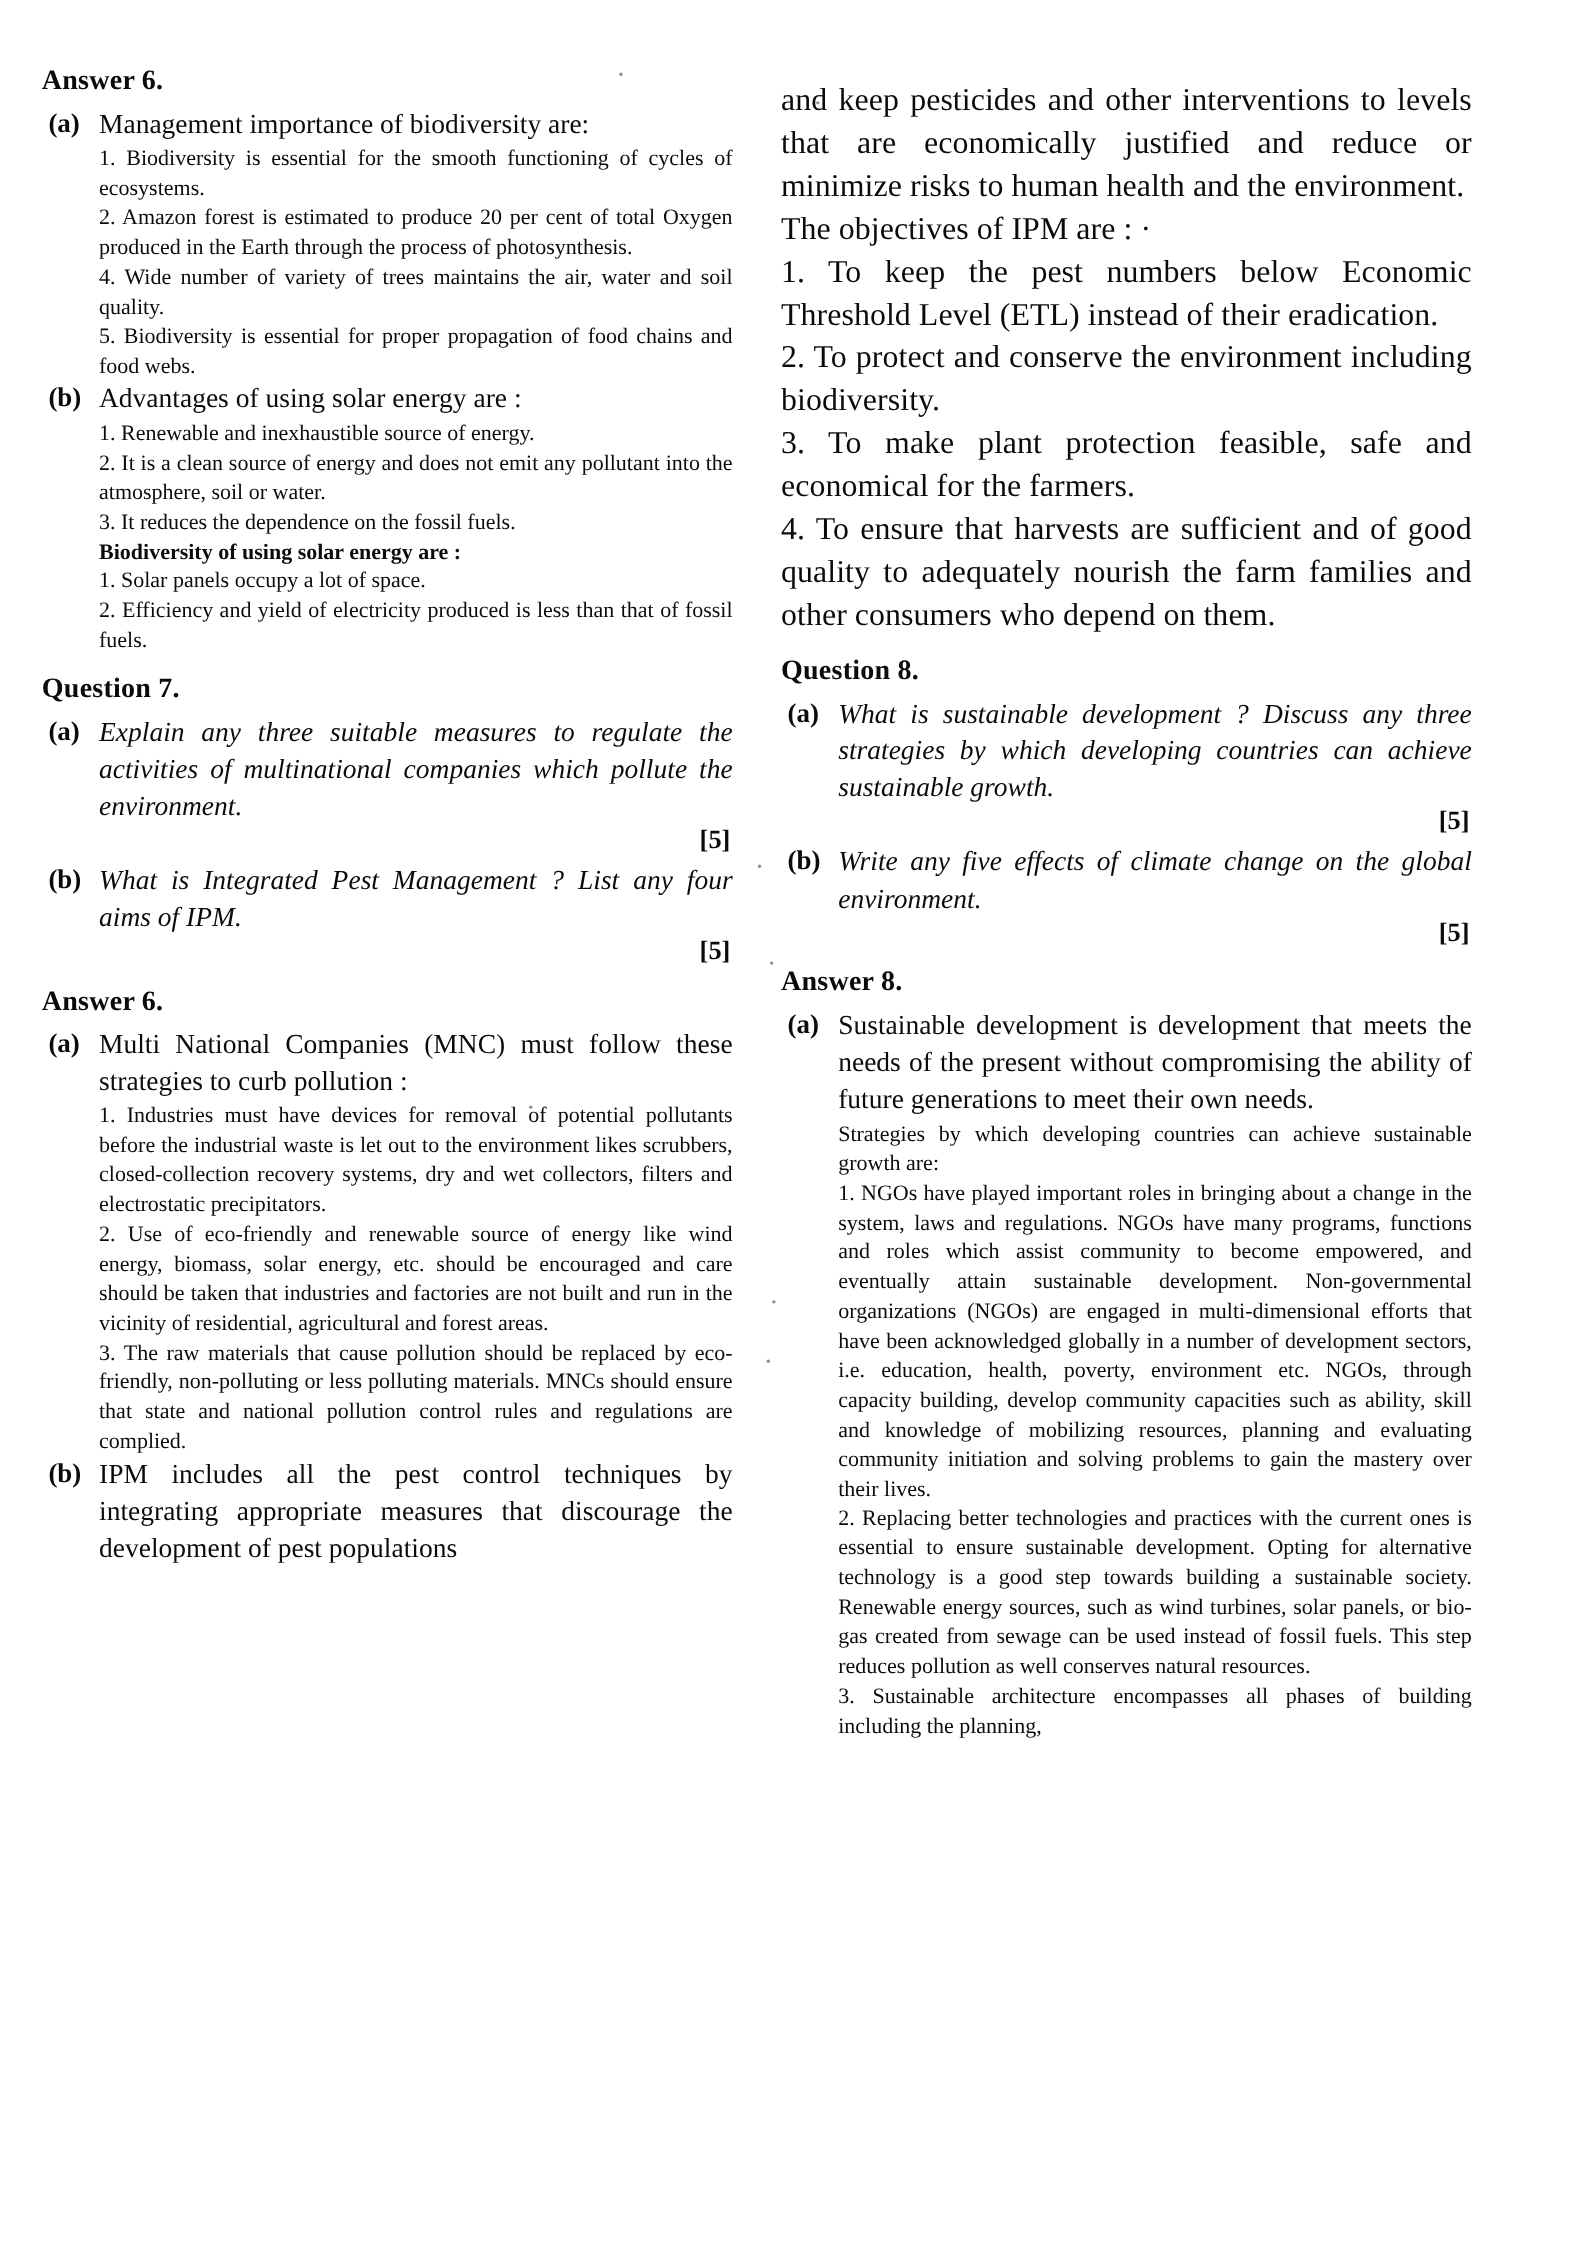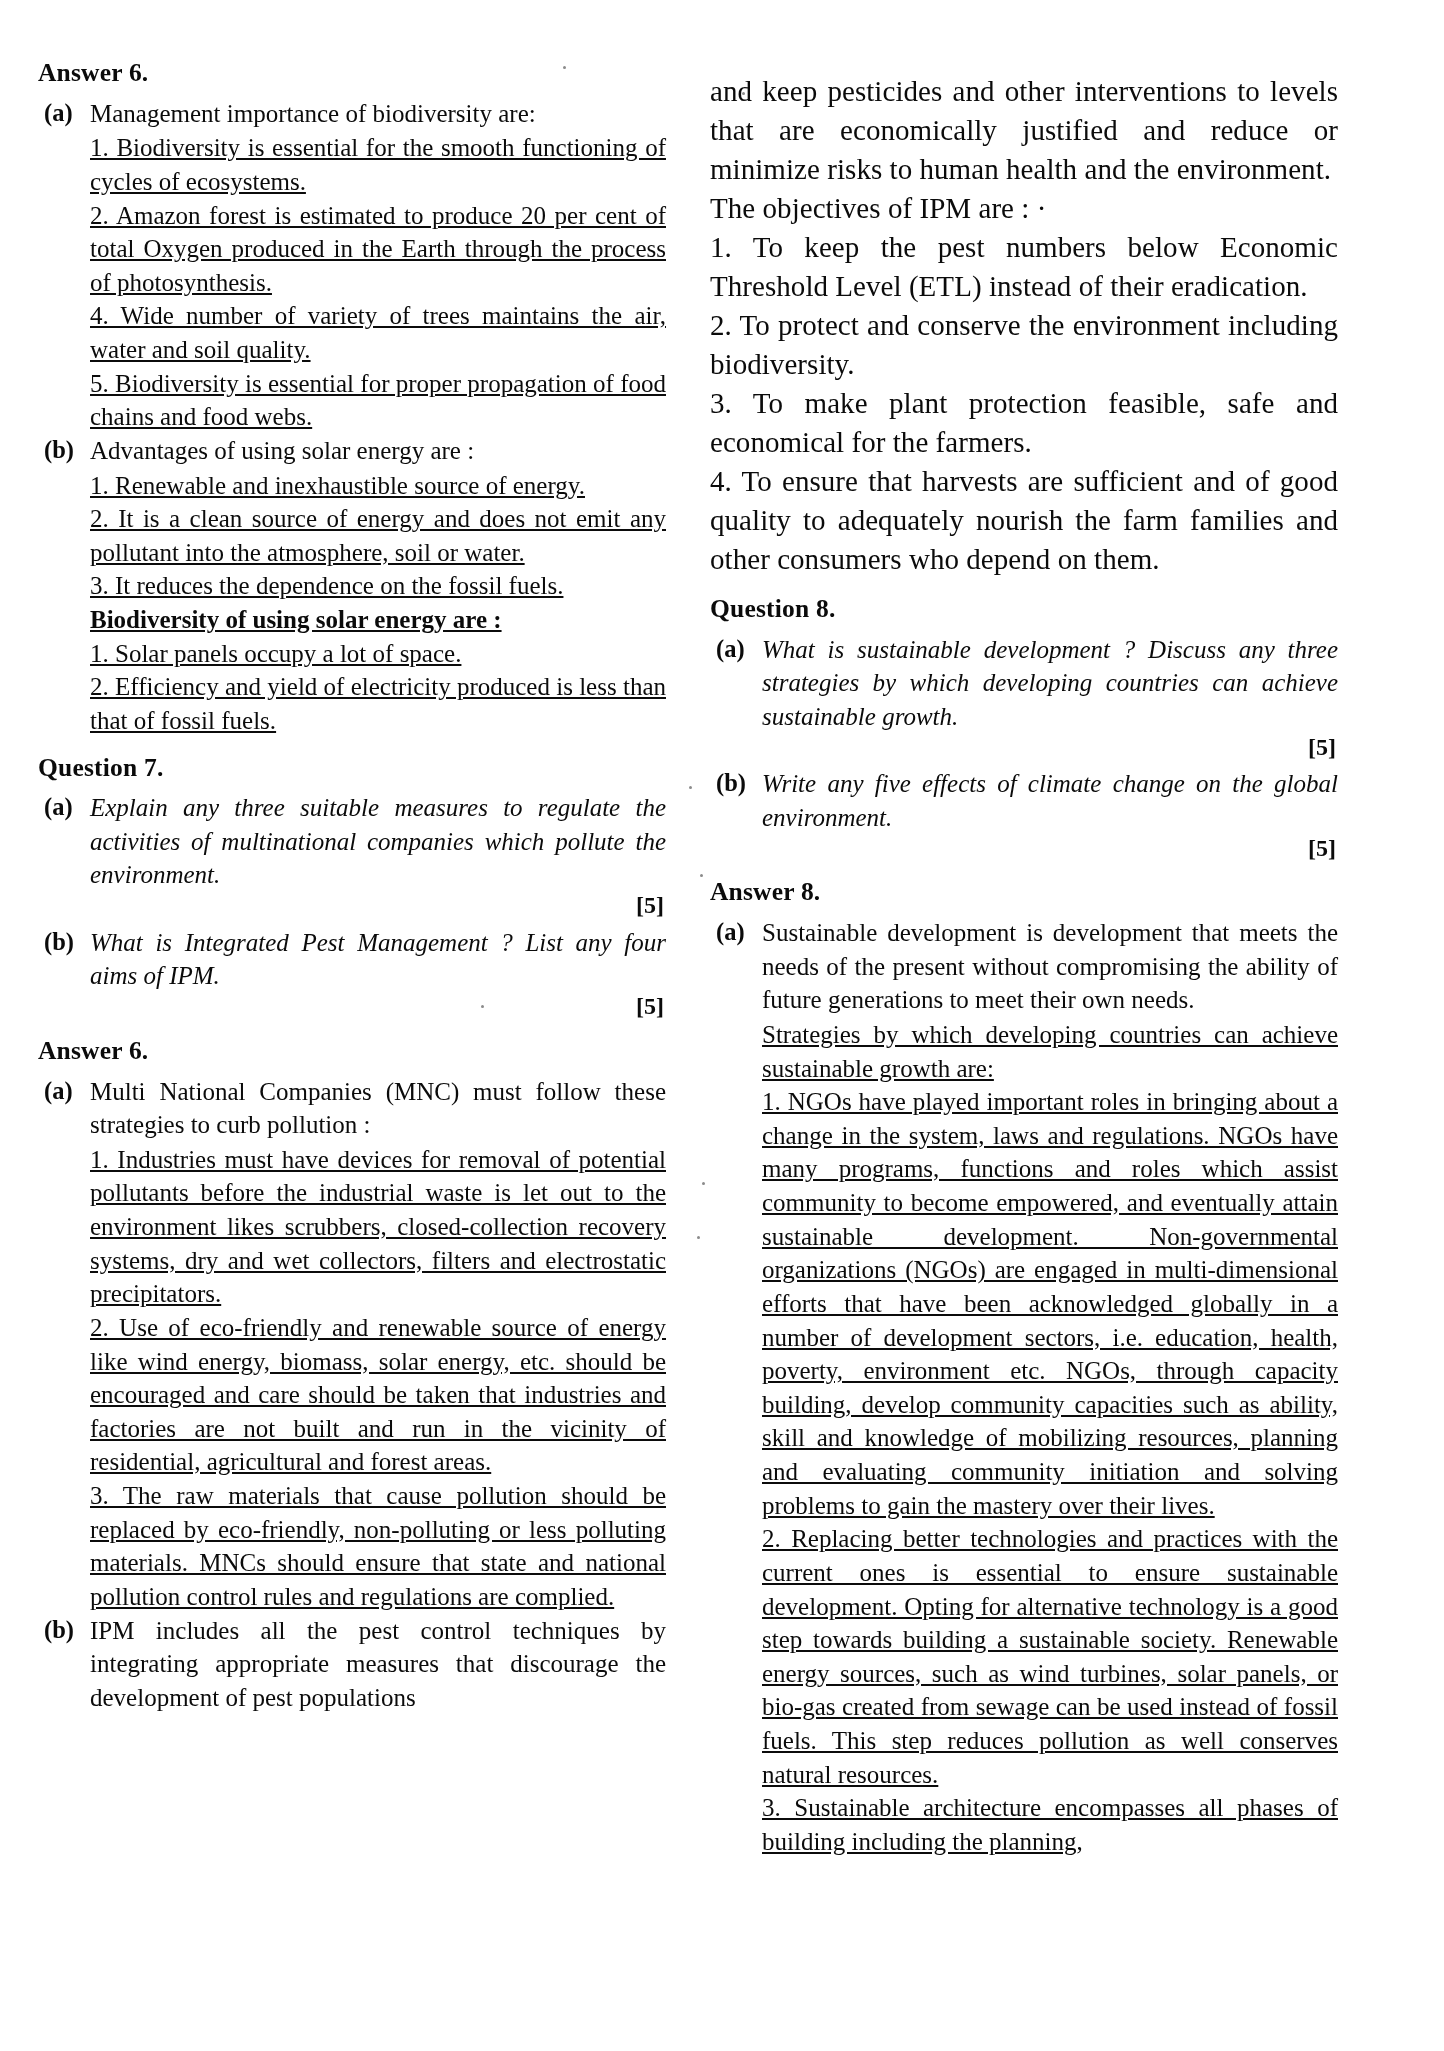--- a/index.html
+++ b/index.html
@@ -67,25 +67,24 @@
   .item .body {
     flex: 1 1 auto;
     font-size: 25px;
     line-height: 1.345;
     text-align: justify;
   }
   .item .body.ital { font-style: italic; }
 
   
   .sub {
-    font-size: 25px;
+    font-size: 20px;
     line-height: 1.345;
     text-align: justify;
     margin: 0 0 0 52px;
-    text-decoration: underline;
   }
 
   .bold { font-weight: bold; }
   .ital { font-style: italic; }
 
   .marks {
     text-align: right;
     font-weight: bold;
     font-size: 24px;
     line-height: 1.2;

